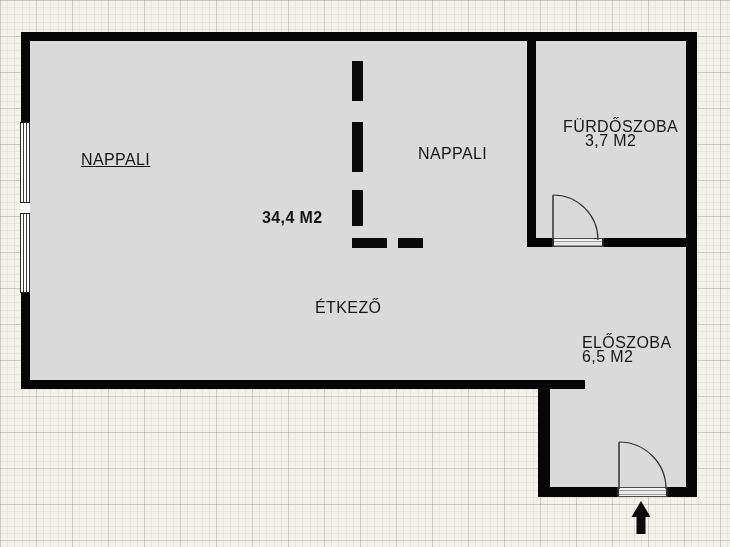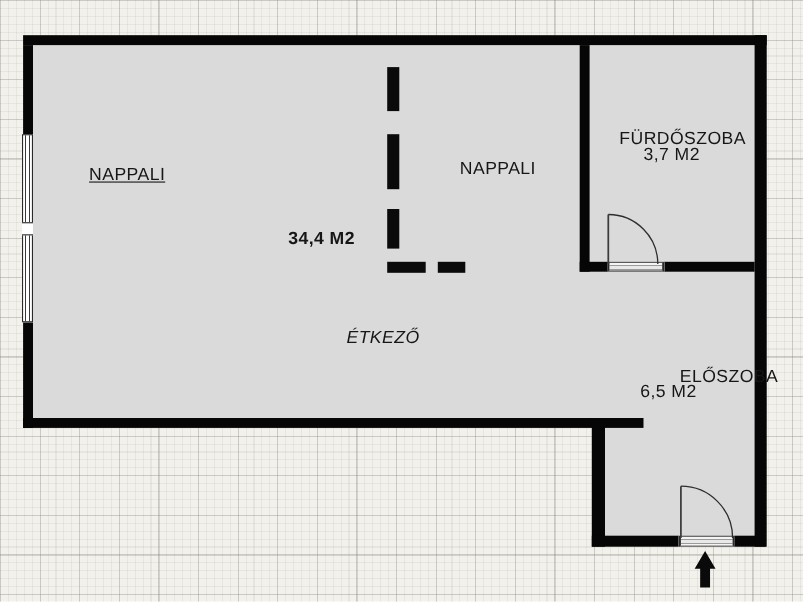--- a/index.html
+++ b/index.html
@@ -79,17 +79,17 @@
     <path d="M619,442 L619,489" stroke="#3c3c3c" stroke-width="1.6" fill="none"></path>
     <path d="M619,442 A47,47 0 0 1 666,489" stroke="#2e2e2e" stroke-width="1.2" fill="none"></path>
     <polygon points="641,501 650.5,517 645.5,517 645.5,534 636.5,534 636.5,517 631.5,517" fill="#0a0a0a"></polygon>
   </svg>
 
   <div class="room-label" style="left:81px;top:151px;text-decoration:underline;">NAPPALI</div>
   <div class="room-label" style="left:262px;top:209px;font-weight:bold;">34,4 M2</div>
   <div class="room-label" style="left:418px;top:145px;">NAPPALI</div>
   <div class="room-label" style="left:563px;top:118px;">FÜRDŐSZOBA</div>
   <div class="room-label" style="left:585px;top:132px;">3,7 M2</div>
-  <div class="room-label" style="left:315px;top:299px;font-style:italic;">ÉTKEZŐ</div>
-  <div class="room-label" style="left:582px;top:334px;margin-left:36px;">ELŐSZOBA</div>
+  <div class="room-label" style="left:315px;top:299px;">ÉTKEZŐ</div>
+  <div class="room-label" style="left:582px;top:334px;">ELŐSZOBA</div>
   <div class="room-label" style="left:582px;top:348px;">6,5 M2</div>
 
 </div>
 
 </body></html>

